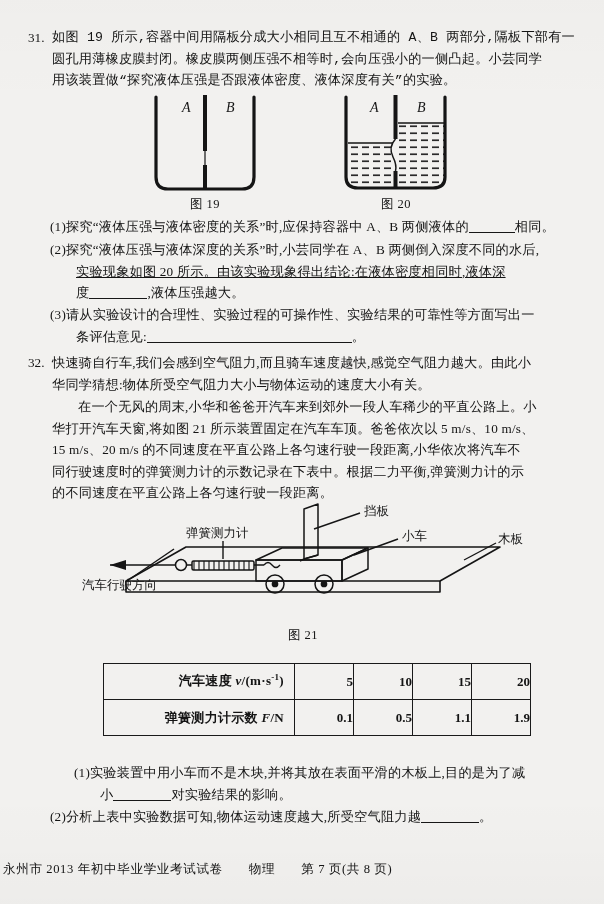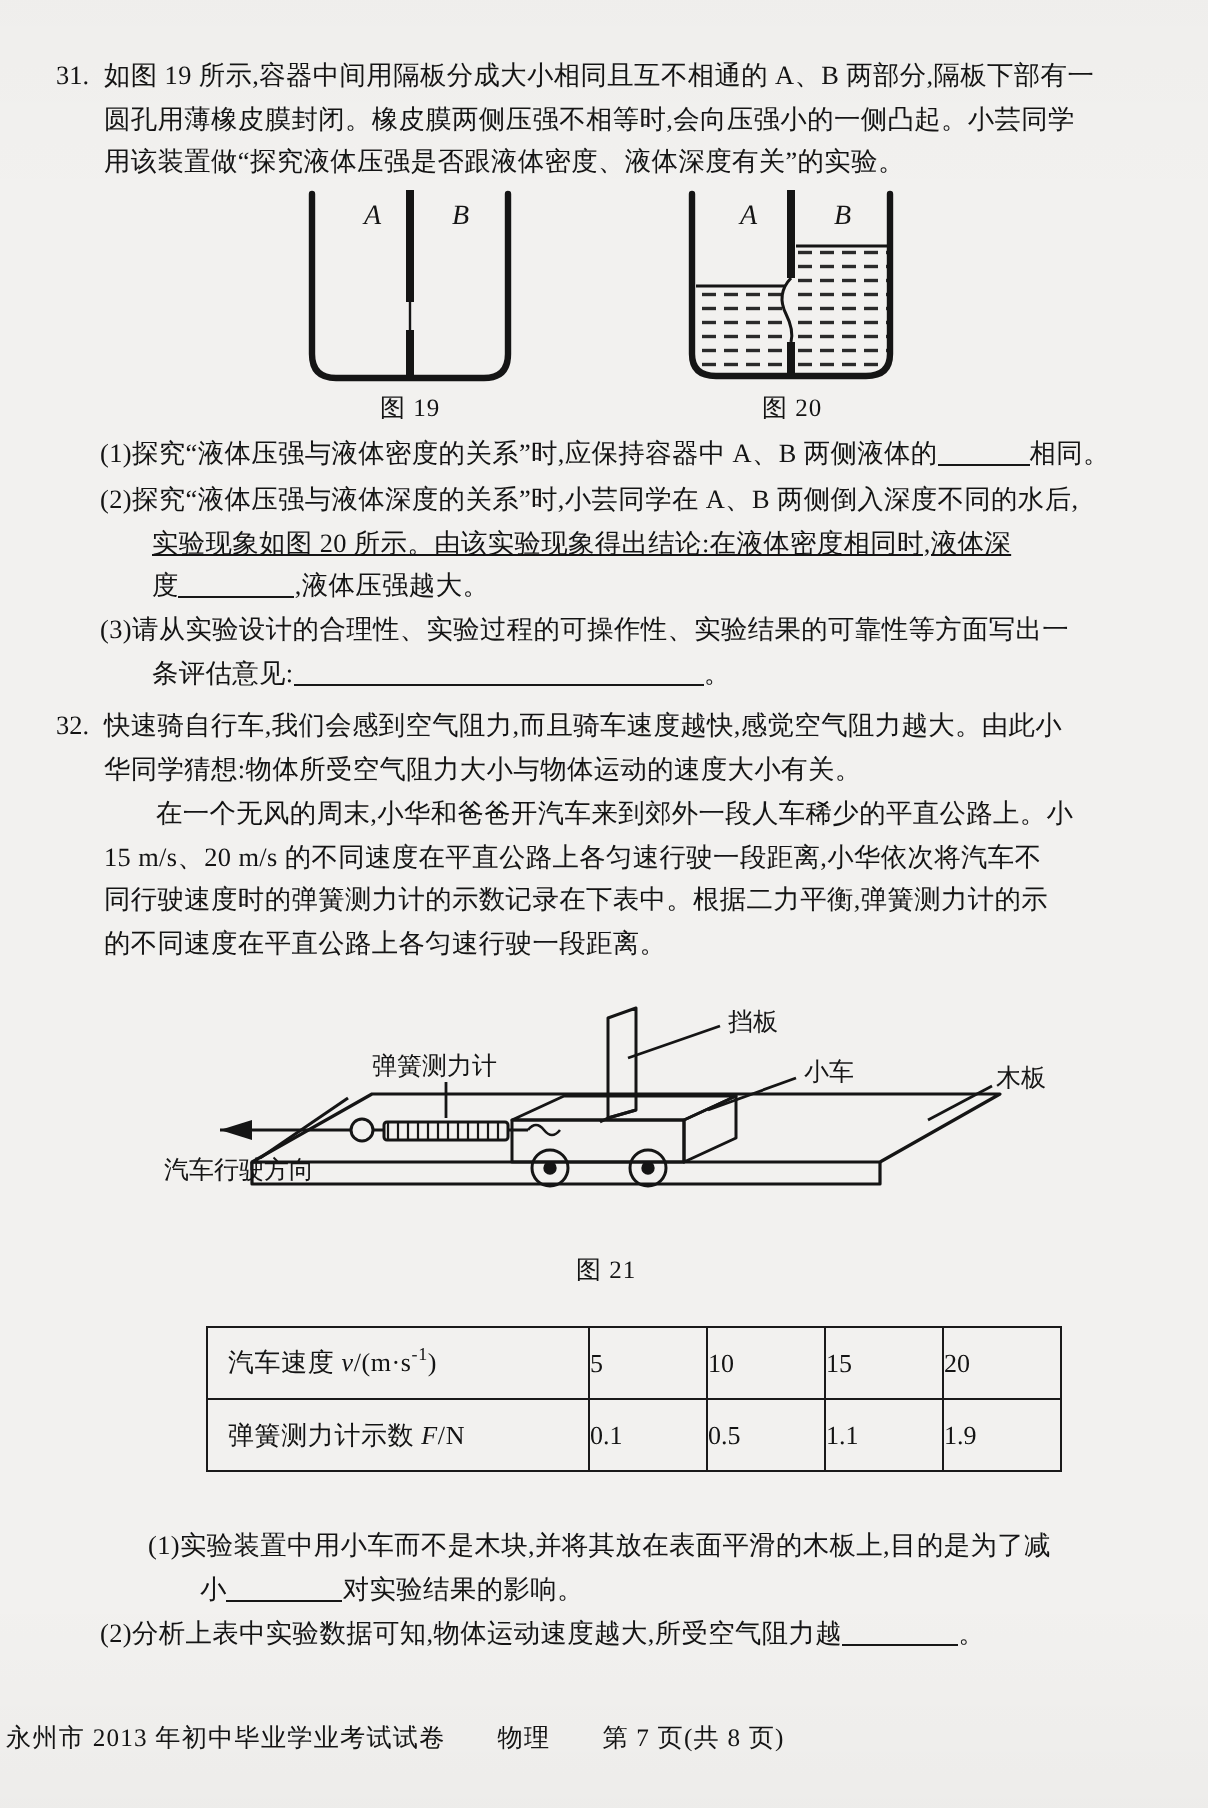--- a/index.html
+++ b/index.html
@@ -69,24 +69,25 @@
   .apparatus svg { display: block; }
 
   
   .datatable {
     position: absolute;
     border-collapse: collapse;
     font-size: 13px;
   }
   .datatable td {
     border: 1.4px solid #1a1a1a;
-    text-align: left;
+    text-align: right;
     padding: 0;
     height: 35px;
     vertical-align: middle;
+    font-weight: bold;
   }
   .datatable td.rowhdr {
     width: 170px;
     padding: 0 10px;
     letter-spacing: 0.3px;
   }
   .datatable td.val {
     width: 58px;
     font-family: "Liberation Serif", serif;
   }
@@ -104,21 +105,21 @@
   }
   .footer span { margin: 0 3px; }
   .foot-gap { display: inline-block; width: 14px; }
 </style>
 </head>
 <body>
 
 <div class="page">
 
   <div class="qnum" style="left:28px; top:27px;">31.</div>
-  <div class="qblock" style="left:52px; top:27px; width:538px;">
+  <div class="qblock" style="left:52px; top:27px; width:538px;font-family:Liberation Mono, monospace;">
     <div class="line">如图 19 所示,容器中间用隔板分成大小相同且互不相通的 A、B 两部分,隔板下部有一</div>
     <div class="line">圆孔用薄橡皮膜封闭。橡皮膜两侧压强不相等时,会向压强小的一侧凸起。小芸同学</div>
     <div class="line">用该装置做“探究液体压强是否跟液体密度、液体深度有关”的实验。</div>
   </div>
 
   <div class="figwrap" style="left:150px; top:95px;">
     <div class="beaker">
       <svg width="110" height="100" viewBox="0 0 110 100">
 
         <path d="M6,2 L6,82 Q6,94 18,94 L92,94 Q104,94 104,82 L104,2" fill="none" stroke="#151515" stroke-width="3.2" stroke-linecap="round"></path>
@@ -194,20 +195,21 @@
   </div>
 
   <div class="qnum" style="left:28px; top:352px;">32.</div>
   <div class="qblock" style="left:52px; top:352px; width:538px;">
     <div class="line">快速骑自行车,我们会感到空气阻力,而且骑车速度越快,感觉空气阻力越大。由此小</div>
     <div class="line">华同学猜想:物体所受空气阻力大小与物体运动的速度大小有关。</div>
   </div>
 
   <div class="qblock" style="left:52px; top:396px; width:538px;">
     <div class="line" style="text-indent:26px;">在一个无风的周末,小华和爸爸开汽车来到郊外一段人车稀少的平直公路上。小</div>
+    <div class="line">华打开汽车天窗,将如图 21 所示装置固定在汽车车顶。爸爸依次以 5 m/s、10 m/s、</div>
     <div class="line">15 m/s、20 m/s 的不同速度在平直公路上各匀速行驶一段距离,小华依次将汽车不</div>
     <div class="line">同行驶速度时的弹簧测力计的示数记录在下表中。根据二力平衡,弹簧测力计的示</div>
     <div class="line">的不同速度在平直公路上各匀速行驶一段距离。</div>
   </div>
 
   <div class="apparatus" style="left:68px; top:503px;">
     <svg width="470" height="122" viewBox="0 0 470 122">
       <g stroke="#151515" fill="none" stroke-width="1.5" stroke-linejoin="round">
 
         <path d="M58,78 L118,44 L432,44 L372,78 Z" stroke-width="1.6"></path>

